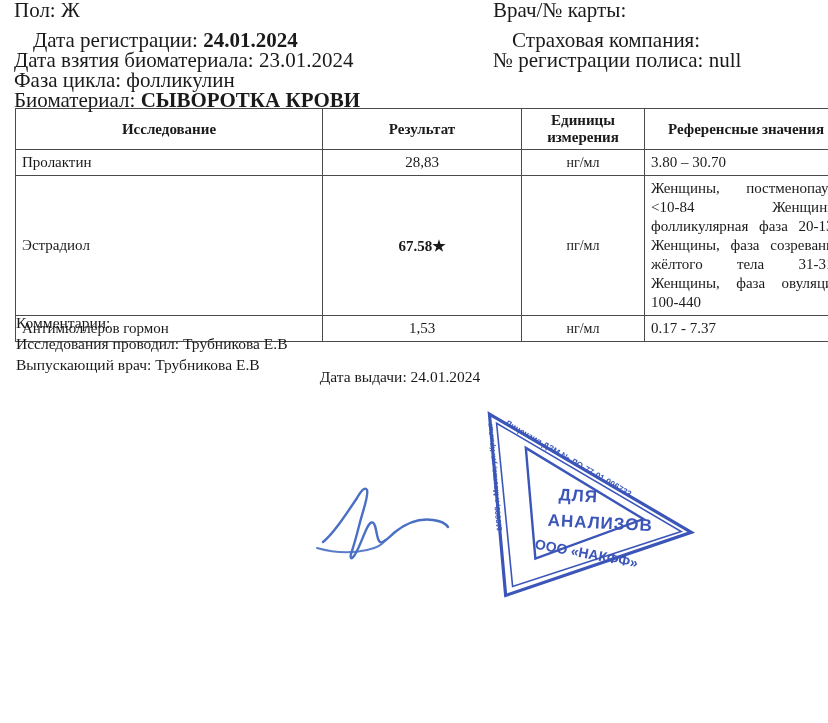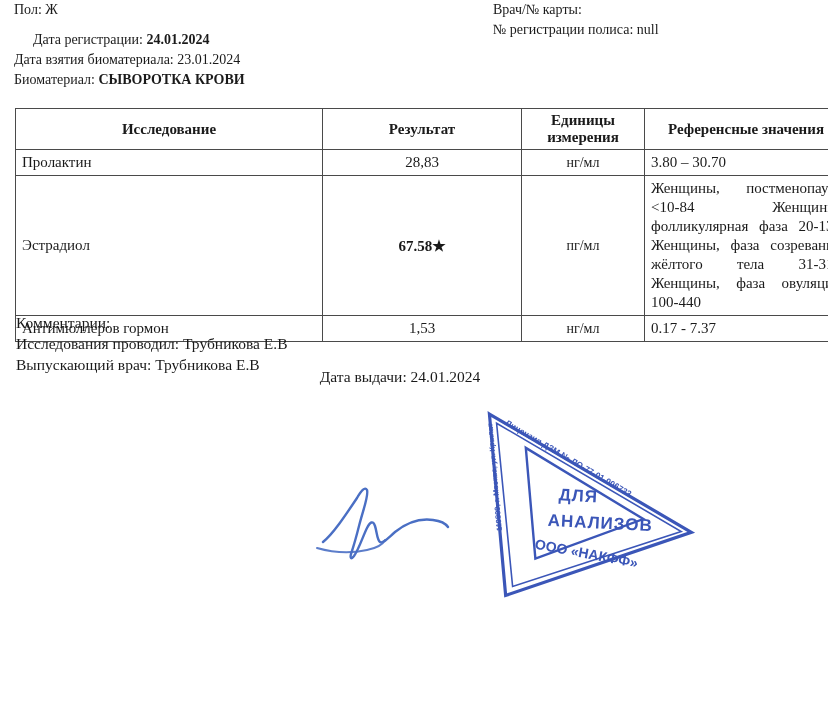--- a/index.html
+++ b/index.html
@@ -30,21 +30,21 @@
     top: 0;
     width: 470px;
   }
   .col-right {
     position: absolute;
     left: 493px;
     top: 0;
     width: 330px;
   }
   .hline {
-    font-size: 14px;
+    font-size: 21px;
     line-height: 20px;
     white-space: nowrap;
   }
   .hline.gap-top { margin-top: 10px; margin-left: 19px; }
   .hline b { font-weight: bold; }
 
   
   .table {
     position: absolute;
     left: 15px;
@@ -128,28 +128,30 @@
   <div class="col-left">
     <div class="hline">Пол: Ж</div>
     <div class="hline gap-top">
       <span>Дата регистрации:</span>
       <b>24.01.2024</b>
     </div>
     <div class="hline">
       <span>Дата взятия биоматериала:</span>
       <span>23.01.2024</span>
     </div>
+    <div class="hline">Фаза цикла: фолликулин</div>
     <div class="hline">
       <span>Биоматериал:</span>
       <b>СЫВОРОТКА КРОВИ</b>
     </div>
   </div>
 
   <div class="col-right">
     <div class="hline">Врач/№ карты:</div>
+    <div class="hline gap-top">Страховая компания:</div>
     <div class="hline">№ регистрации полиса: null</div>
   </div>
 
 </div>
 
 <table class="table">
   <thead>
     <tr>
       <th class="c-name">Исследование</th>
       <th class="c-res">Результат</th>

